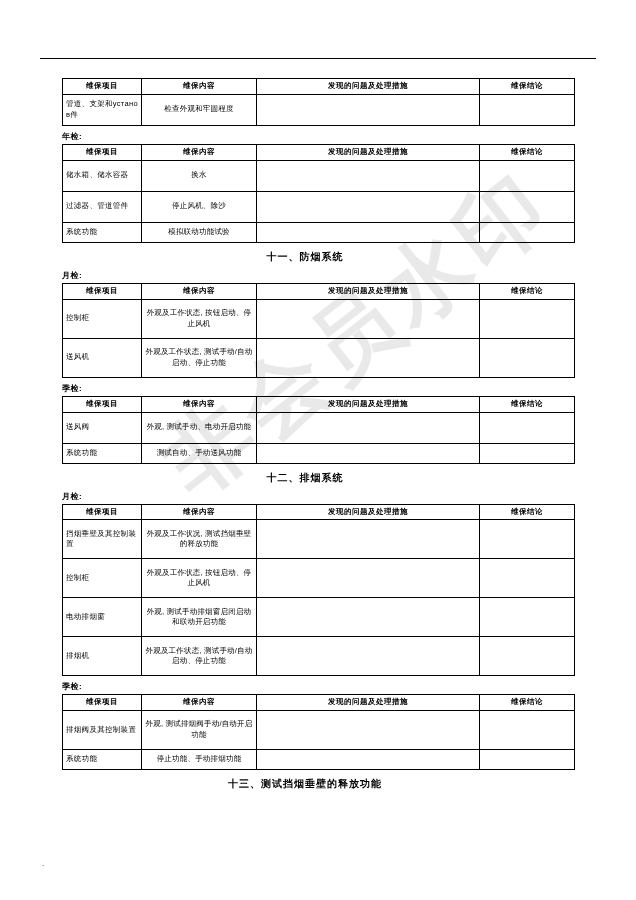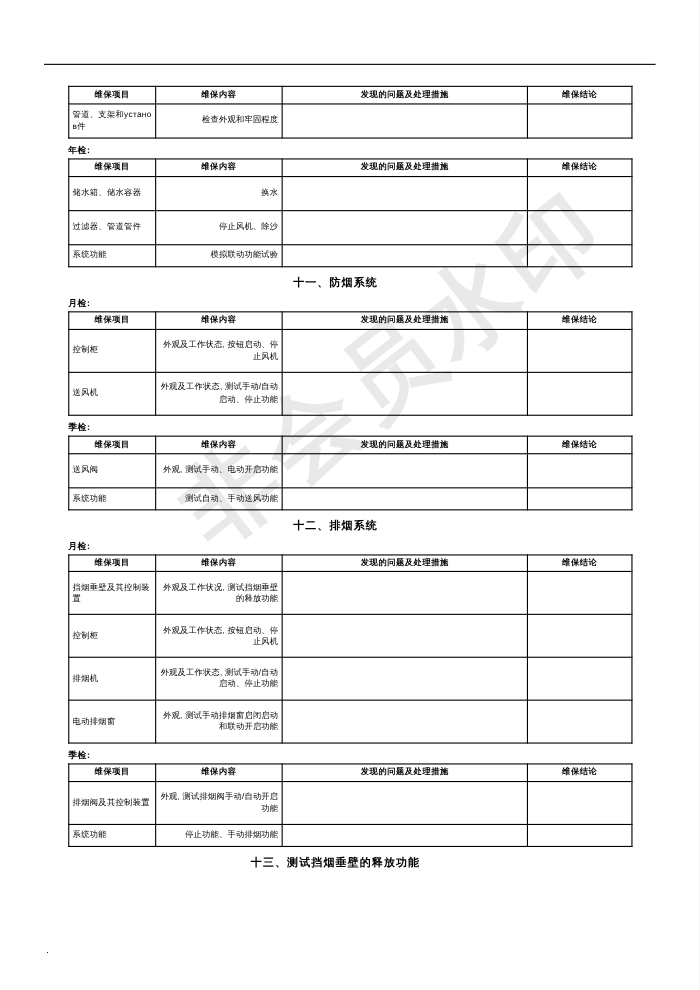--- a/index.html
+++ b/index.html
@@ -53,21 +53,21 @@
   }
   .c1 { width: 72px; }
   .c2 { width: 108px; }
   .c3 { width: 216px; }
   .c4 { width: 88px; }
   .cell-item {
     text-align: left;
     letter-spacing: 0.3px;
   }
   .cell-content {
-    text-align: right;
+    text-align: center;
     letter-spacing: 0.2px;
   }
   .row-h td { height: 15px; }
   .row-2 td { height: 26px; }
   .row-3 td { height: 34px; }
   .sec-label {
     font-size: 8px;
     font-weight: bold;
     color: #000;
     margin: 5px 0 2px 0;
@@ -233,28 +233,28 @@
         <td class="c3"></td>
         <td class="c4"></td>
       </tr>
       <tr class="row-3">
         <td class="c1 cell-item">控制柜</td>
         <td class="c2 cell-content">外观及工作状态, 按钮启动、停止风机</td>
         <td class="c3"></td>
         <td class="c4"></td>
       </tr>
       <tr class="row-3">
+        <td class="c1 cell-item">电动排烟窗</td>
+        <td class="c2 cell-content">外观, 测试手动排烟窗启闭启动和联动开启功能</td>
+        <td class="c3"></td>
+        <td class="c4"></td>
+      </tr>
+      <tr class="row-3">
         <td class="c1 cell-item">排烟机</td>
         <td class="c2 cell-content">外观及工作状态, 测试手动/自动启动、停止功能</td>
-        <td class="c3"></td>
-        <td class="c4"></td>
-      </tr>
-      <tr class="row-3">
-        <td class="c1 cell-item">电动排烟窗</td>
-        <td class="c2 cell-content">外观, 测试手动排烟窗启闭启动和联动开启功能</td>
         <td class="c3"></td>
         <td class="c4"></td>
       </tr>
     </tbody>
       </table>
 
     <div class="sec-label">季检:</div>
     <table class="doc">
       <tbody>
           <tr>

